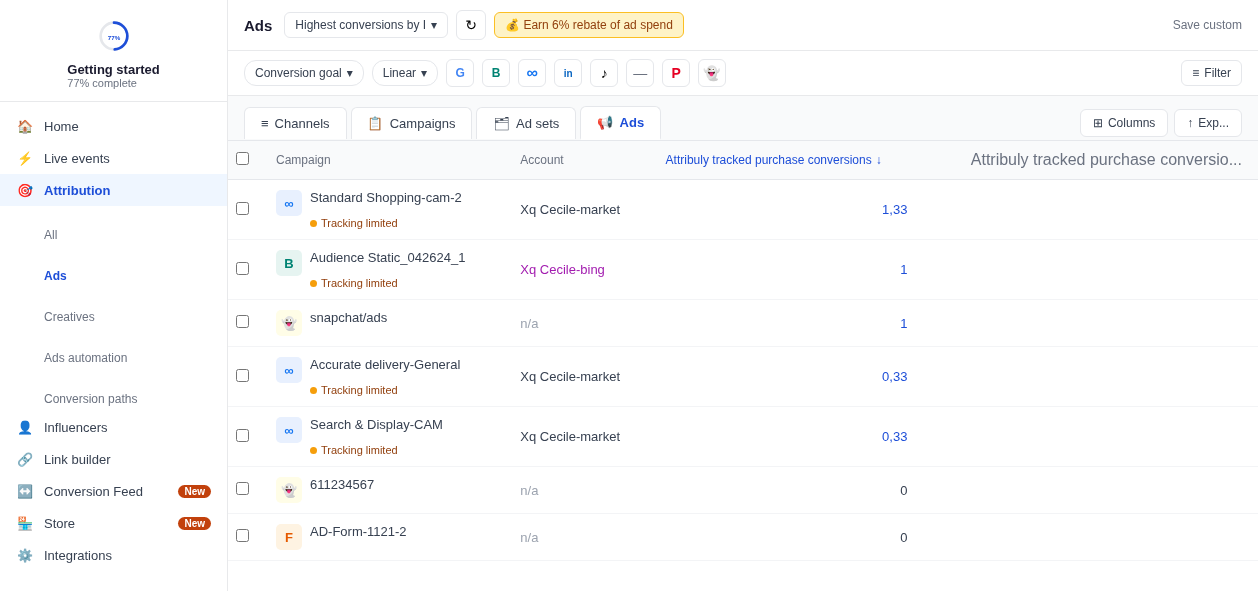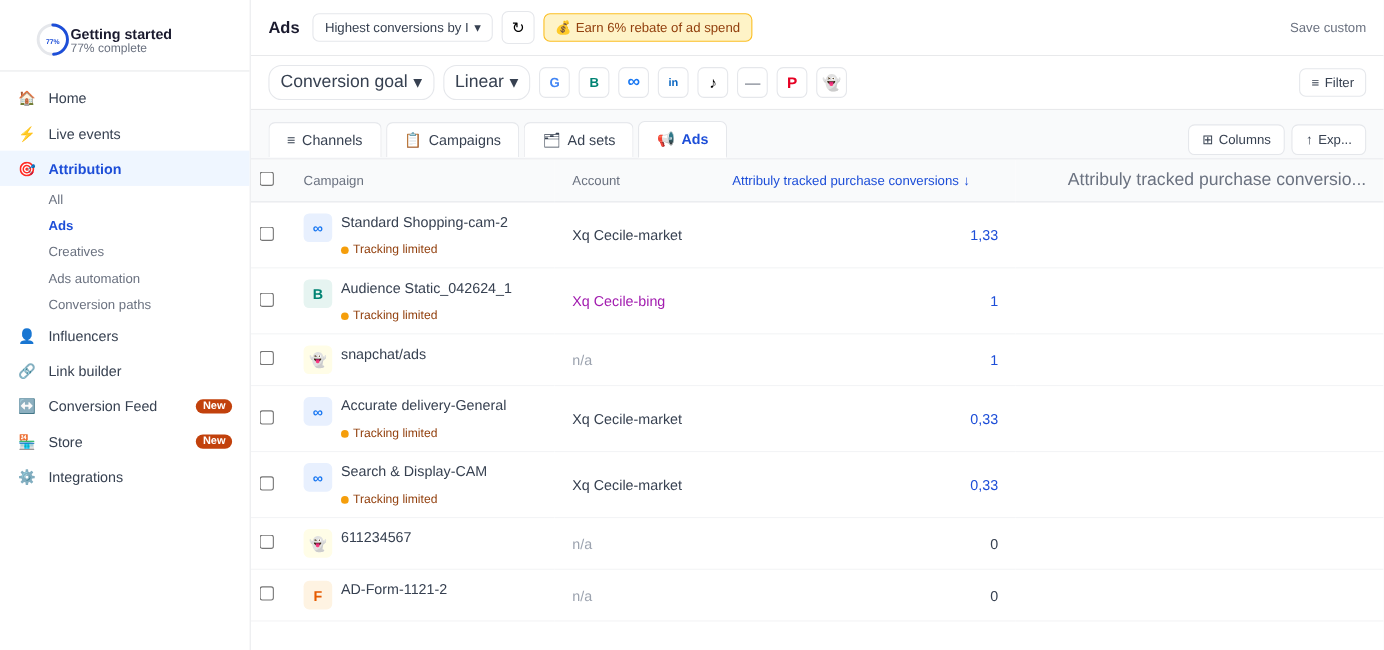--- a/index.html
+++ b/index.html
@@ -13,23 +13,25 @@
       border-right: 1px solid #e8e9eb;
       display: flex;
       flex-direction: column;
       padding: 12px 0;
       height: 100%;
       overflow-y: auto;
     }
     .sidebar-getting-started {
       display: flex;
       align-items: center;
+      gap: 10px;
       padding: 8px 32px 12px;
       border-bottom: 1px solid #e8e9eb;
       margin-bottom: 8px;
+      flex-direction: column;
     }
     .progress-ring {
       width: 32px;
       height: 32px;
       flex-shrink: 0;
     }
     .getting-started-text {}
     .getting-started-title { font-size: 13px; font-weight: 600; color: #1a1a2e; }
     .getting-started-sub { font-size: 11px; color: #6b7280; }
 
@@ -49,21 +51,21 @@
     .sidebar-badge {
       margin-left: auto;
       background: #c2410c;
       color: #fff;
       font-size: 10px;
       padding: 1px 6px;
       border-radius: 10px;
       font-weight: 700;
     }
     .sidebar-sub-item {
-      padding: 5px 16px 5px 44px;
+      padding: 22px 16px 5px 44px;
       font-size: 12px;
       color: #6b7280;
       cursor: pointer;
     }
     .sidebar-sub-item.active { color: #1d4ed8; font-weight: 600; }
 
     
     .main {
       flex: 1;
       display: flex;
@@ -128,21 +130,21 @@
       flex-shrink: 0;
     }
     .filter-btn {
       display: flex;
       align-items: center;
       gap: 5px;
       border: 1px solid #e5e7eb;
       background: #fff;
       border-radius: 12px;
       padding: 5px 10px;
-      font-size: 16px;
+      font-size: 12px;
       color: #374151;
       cursor: pointer;
     }
     .channel-icon {
       width: 28px;
       height: 28px;
       border: 1px solid #e5e7eb;
       border-radius: 6px;
       display: flex;
       align-items: center;

